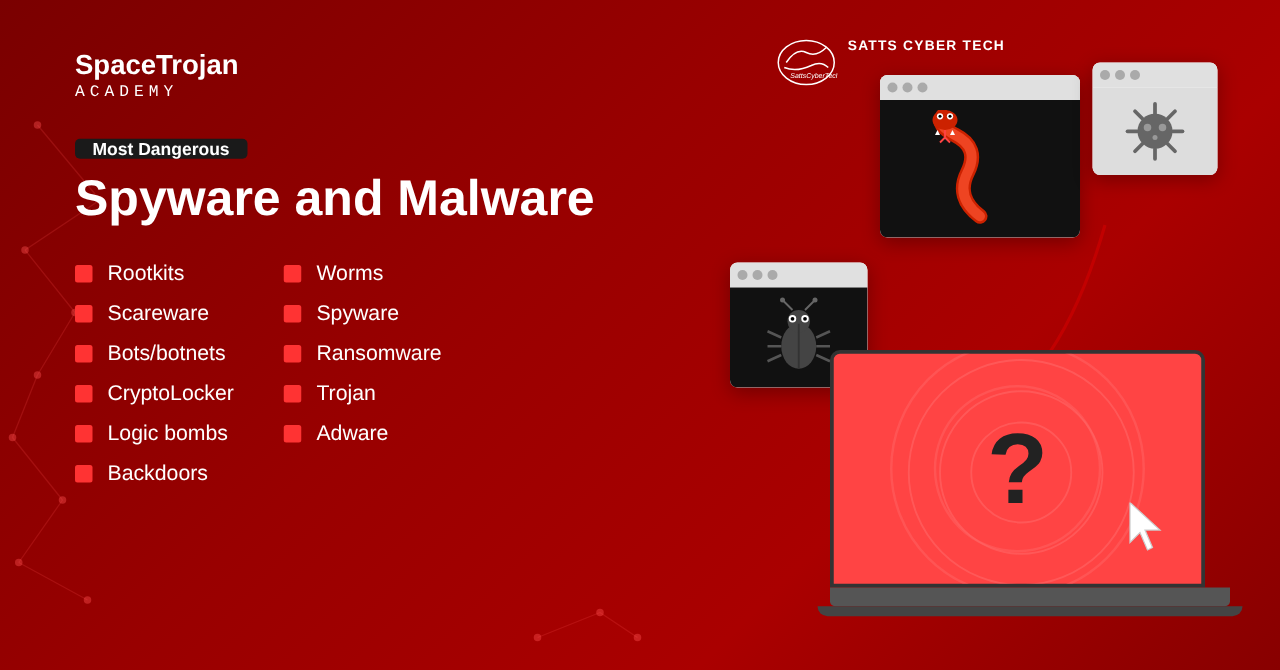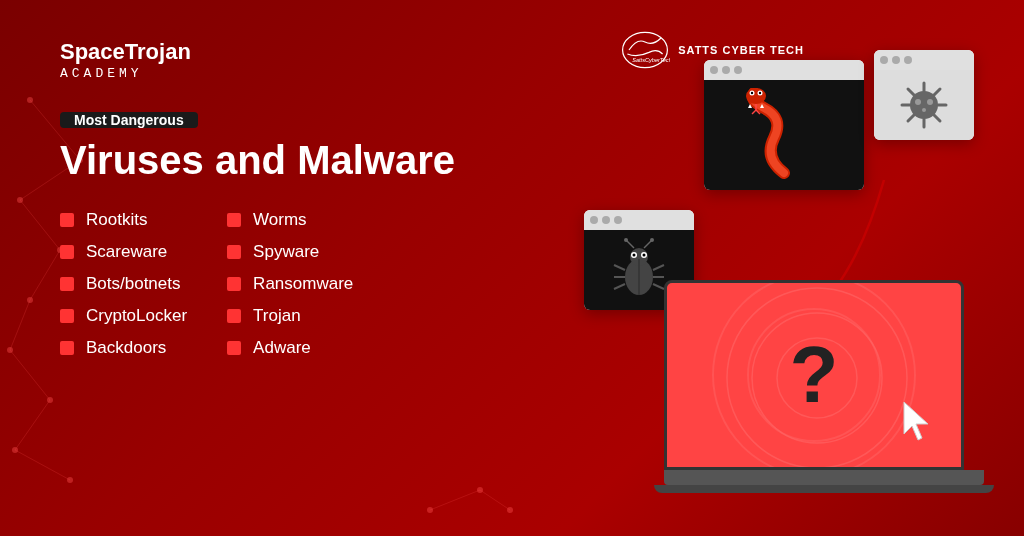--- a/index.html
+++ b/index.html
@@ -265,21 +265,20 @@
       height: 100%;
       pointer-events: none;
     }
 
     
     .satts-logo {
       position: absolute;
       top: 30px;
       right: 220px;
       display: flex;
-      align-items: center;
       gap: 8px;
     }
 
     .satts-logo-icon {
       width: 50px;
       height: 40px;
     }
 
     .satts-logo-text {
       color: white;
@@ -335,40 +334,44 @@
       <div class="logo-text">
         <span>Space</span><span>Trojan</span>
       </div>
       <div class="logo-academy">ACADEMY</div>
     </div>
 
     
     <div class="badge">Most Dangerous</div>
 
     
-    <h1 class="main-heading">Viruses and Malware</h1>
+    <h1 class="main-heading">Spyware and Malware</h1>
 
     
     <div class="list-container">
       <div class="list-column" id="list-left">
           <div class="list-item">
             <div class="list-bullet"></div>
             <span>Rootkits</span>
           </div>
           <div class="list-item">
             <div class="list-bullet"></div>
             <span>Scareware</span>
           </div>
           <div class="list-item">
             <div class="list-bullet"></div>
             <span>Bots/botnets</span>
           </div>
           <div class="list-item">
             <div class="list-bullet"></div>
             <span>CryptoLocker</span>
+          </div>
+          <div class="list-item">
+            <div class="list-bullet"></div>
+            <span>Logic bombs</span>
           </div>
           <div class="list-item">
             <div class="list-bullet"></div>
             <span>Backdoors</span>
           </div>
         </div>
       <div class="list-column" id="list-right">
           <div class="list-item">
             <div class="list-bullet"></div>
             <span>Worms</span>

